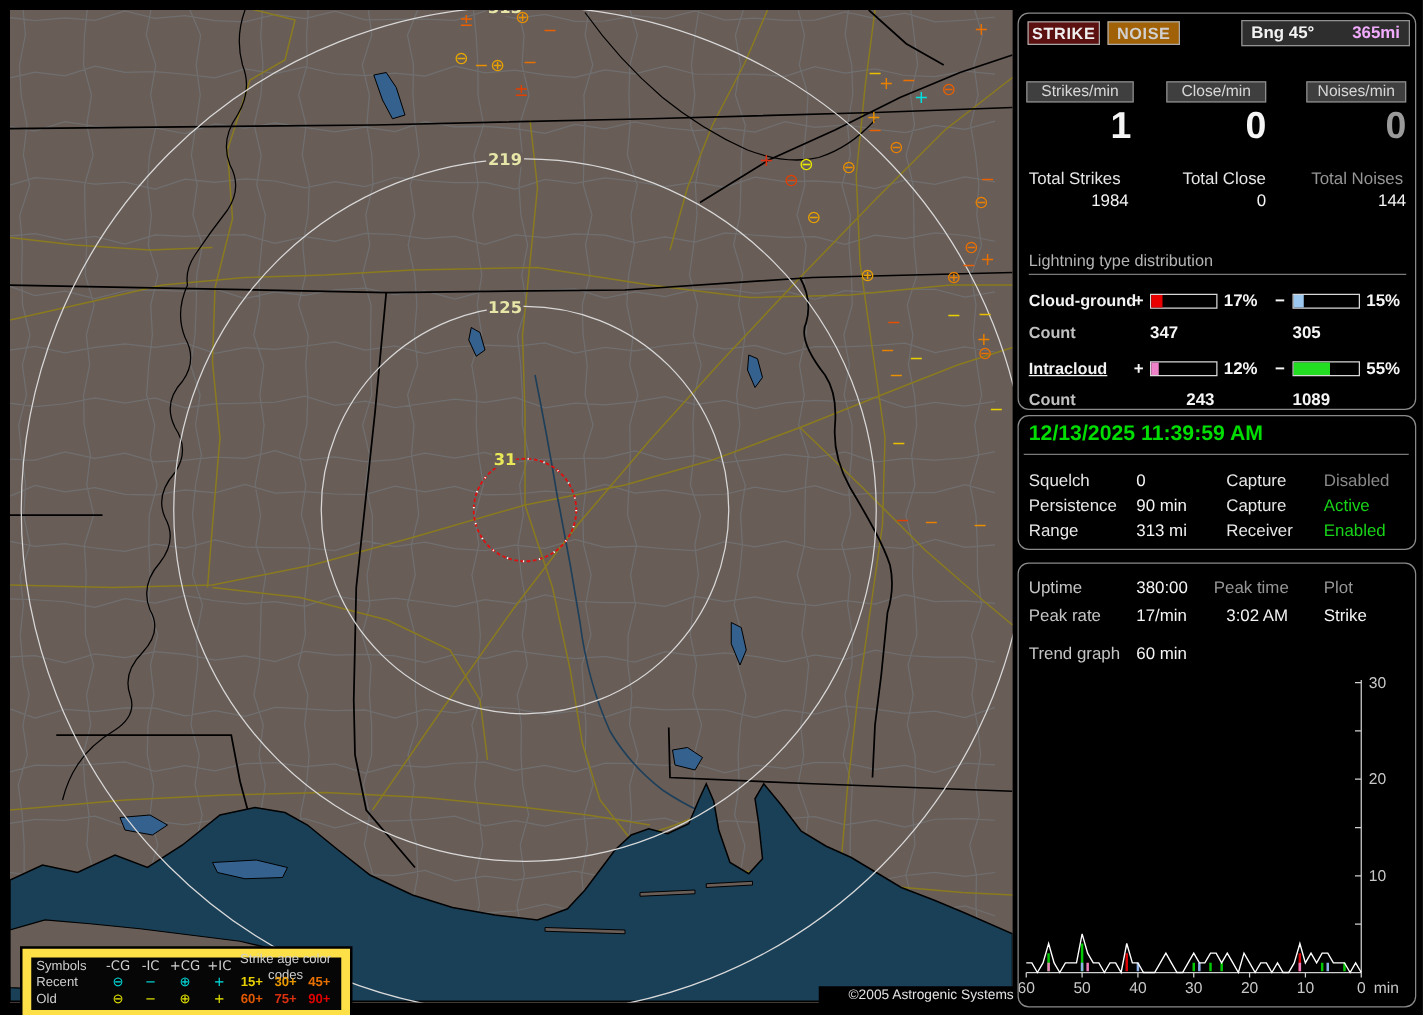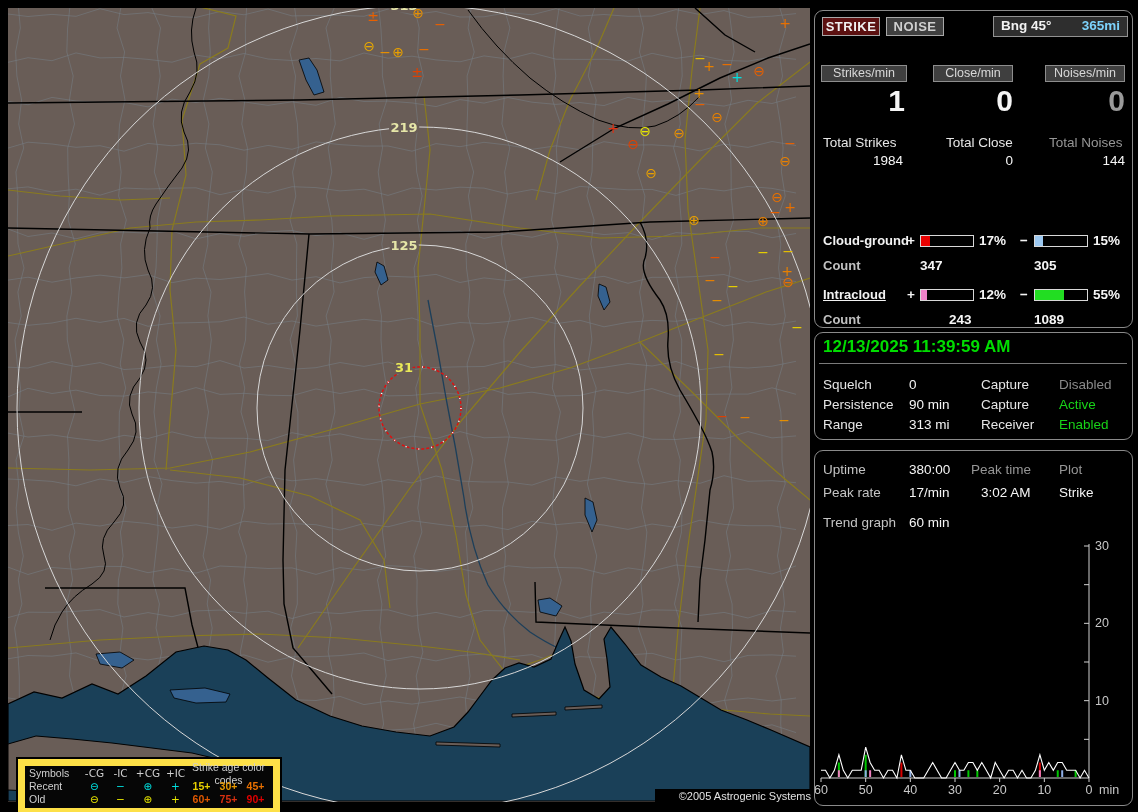--- a/index.html
+++ b/index.html
@@ -26,24 +26,24 @@
   .abs{position:absolute;}
   .lbl{color:#e6e6e6;font-size:13.5px;white-space:nowrap;}
   .lbl.dim{color:#969696;}
   .lbl.mid{color:#c4c4c4;}
   .val{color:#f5f5f5;font-size:13.5px;white-space:nowrap;}
   .val.green{color:#18d418;}
   .val.dim{color:#8a8a8a;}
   .btn{box-sizing:border-box;text-align:center;font-weight:bold;font-size:13px;
        border:1px solid #a8a8a8;color:#f0f0f0;letter-spacing:.5px;}
   .btn.strike{background:#5c1111;}
-  .btn.noise{background:#404040;color:#d0d0d0;}
+  .btn.noise{background:#a16207;color:#d0d0d0;}
   .bng{box-sizing:border-box;background:#2e2e2e;border:1px solid #929292;}
   .bng .b-l{position:absolute;left:7px;top:1px;font-weight:bold;font-size:13.5px;color:#f2f2f2;}
-  .bng .b-r{position:absolute;right:7px;top:1px;font-weight:bold;font-size:13.5px;color:#7dd3fc;margin-left:37px;}
+  .bng .b-r{position:absolute;right:7px;top:1px;font-weight:bold;font-size:13.5px;color:#f0abfc;margin-left:37px;}
   .col-btn{box-sizing:border-box;background:#3f3f3f;border:1px solid #8d8d8d;color:#d8d8d8;
            font-size:12.5px;text-align:center;height:17px;line-height:15px;}
   .big-num{font-size:30px;font-weight:bold;color:#f5f5f5;text-align:right;line-height:32px;}
   .big-num.dim{color:#9a9a9a;}
   .tot-val{color:#f5f5f5;font-size:13.5px;text-align:right;}
   .sep-title{color:#b4b4b4;font-size:13px;border-bottom:1px solid #7a7a7a;padding-bottom:3px;}
   .hline{border-bottom:1px solid #7a7a7a;height:0;}
   .dist-lbl{color:#f2f2f2;font-weight:bold;font-size:13px;white-space:nowrap;}
   .dist-pct{color:#f5f5f5;font-weight:bold;font-size:13.5px;}
   .bar{box-sizing:border-box;width:54px;height:12px;background:#000;border:1px solid #d8d8d8;}
@@ -225,20 +225,21 @@
     <div class="abs col-btn" style="left:118px;top:54px;width:80px;">Close/min</div>
     <div class="abs big-num" style="left:114px;top:74px;width:84px;">0</div>
     <div class="abs lbl" style="left:131px;top:124px;">Total Close</div>
     <div class="abs tot-val" style="left:114px;top:142px;width:84px;">0</div>
 
     <div class="abs col-btn" style="left:230px;top:54px;width:80px;">Noises/min</div>
     <div class="abs big-num dim" style="left:226px;top:74px;width:84px;">0</div>
     <div class="abs lbl dim" style="left:234px;top:124px;">Total Noises</div>
     <div class="abs tot-val" style="left:226px;top:142px;width:84px;">144</div>
 
+    <div class="abs sep-title" style="left:8px;top:190px;width:302px;">Lightning type distribution</div>
 
     <div class="abs dist-lbl" style="left:8px;top:222px;">Cloud-ground</div>
     <div class="abs dist-pct" style="left:92px;top:222px;">+</div>
     <div class="abs bar" style="left:105px;top:224px;">
         <div id="bar-cg-pos" style="width: 17%; background: rgb(232, 0, 0);"></div>
       </div>
     <div class="abs dist-pct" style="left:164px;top:222px;">17%</div>
     <div class="abs dist-pct" style="left:205px;top:222px;">−</div>
     <div class="abs bar" style="left:219px;top:224px;">
         <div id="bar-cg-neg" style="width: 15%; background: rgb(156, 200, 240);"></div>

